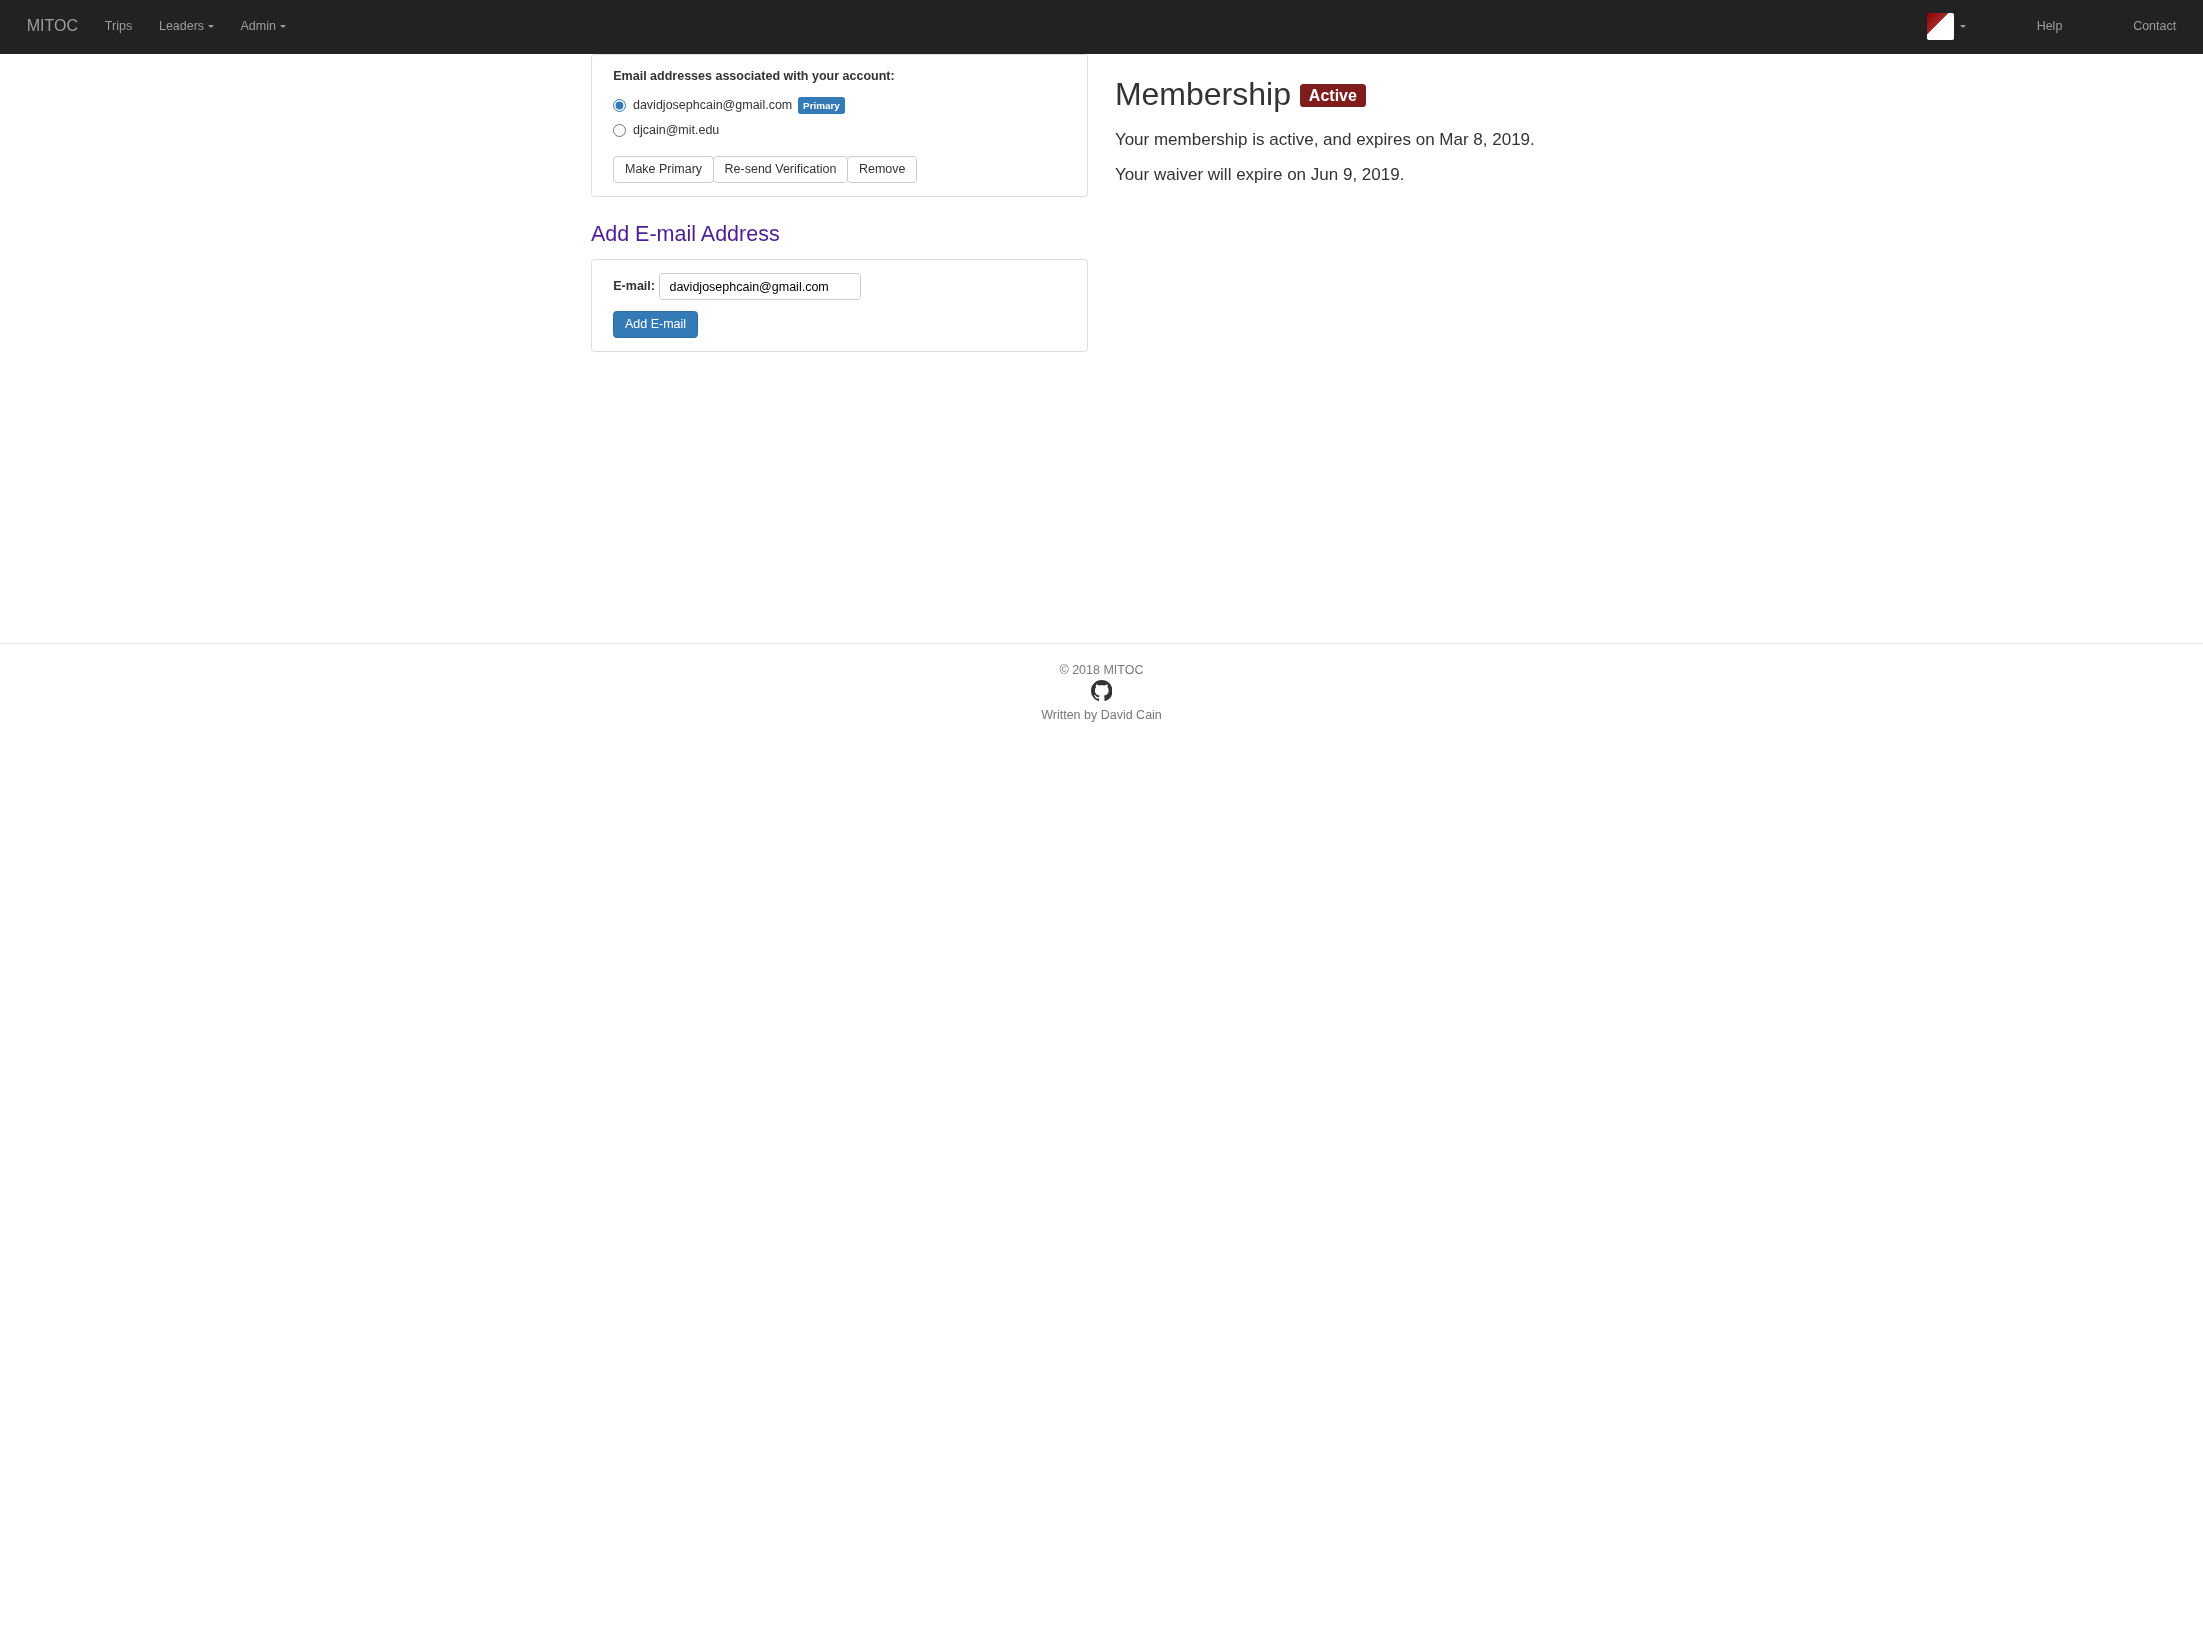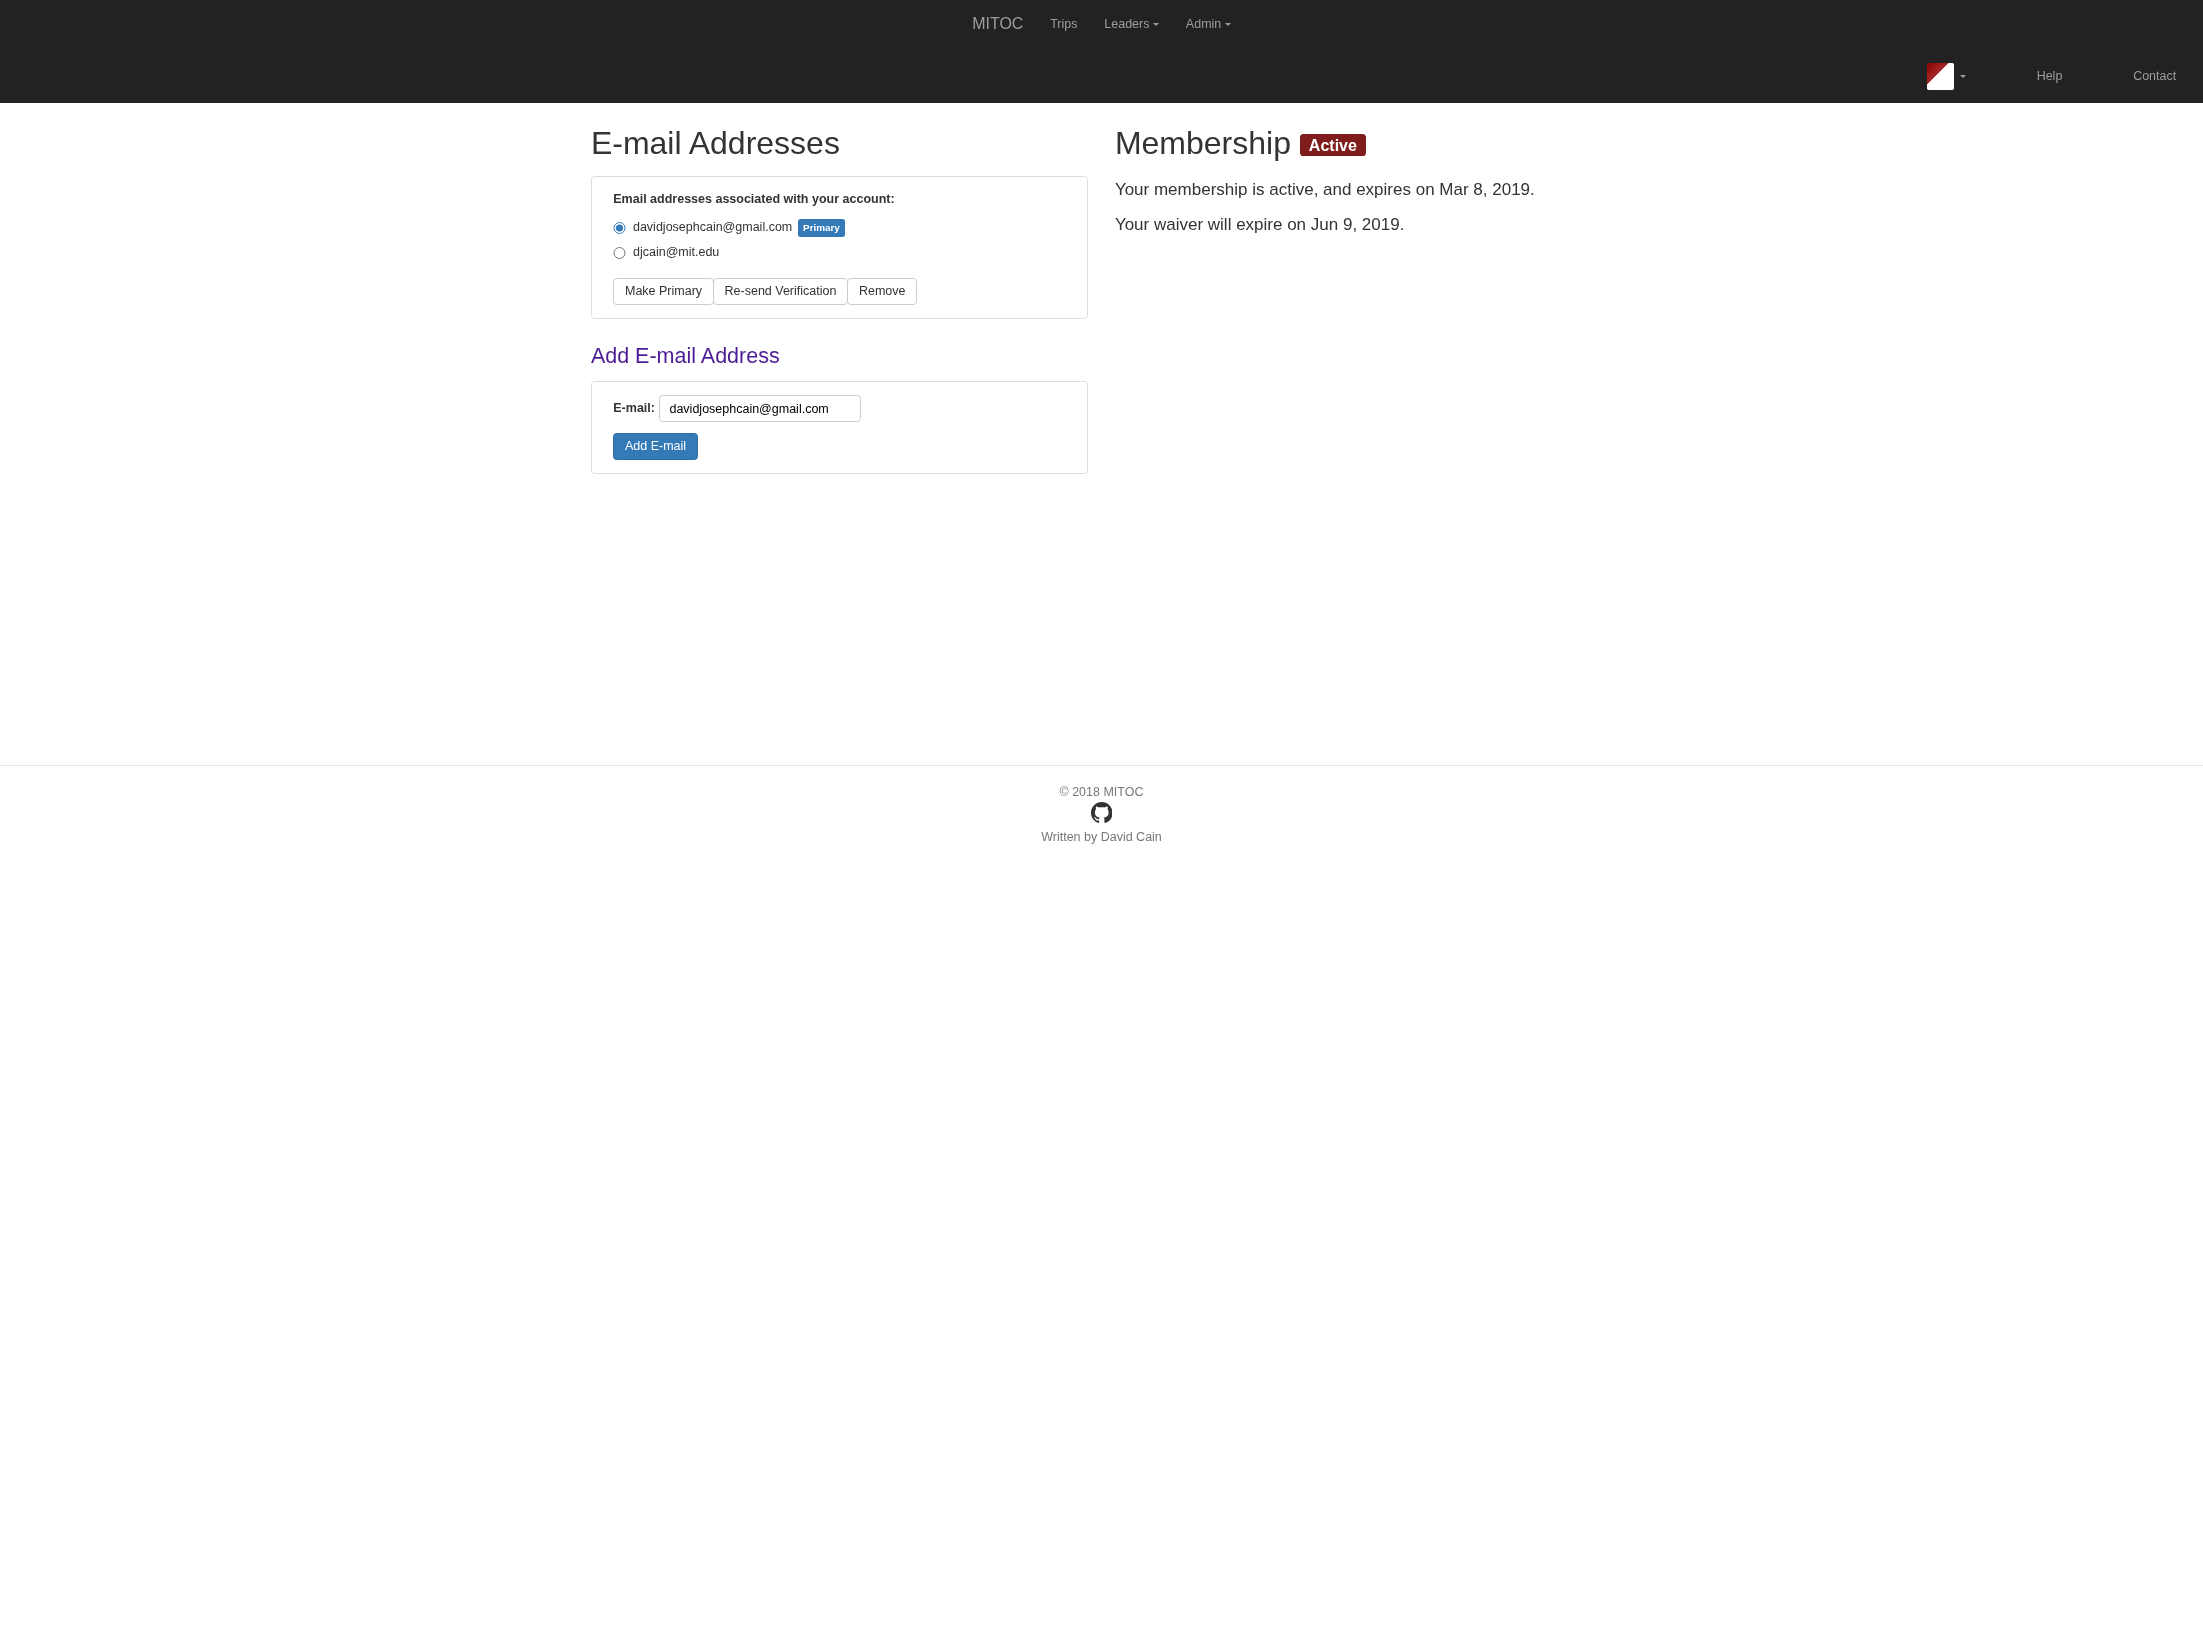--- a/index.html
+++ b/index.html
@@ -14,21 +14,20 @@
       color: #333;
       background-color: #fff;
     }
     .navbar {
       background-color: #222;
       border-color: #080808;
       min-height: 45px;
       display: flex;
       align-items: center;
       padding: 0 13.4px;
-      flex-direction: column;
     }
     .navbar-brand {
       color: #9d9d9d;
       font-size: 16px;
       padding: 13.4px;
       text-decoration: none;
       cursor: pointer;
     }
     .nav-left {
       display: flex;
@@ -241,21 +240,20 @@
       <span class="caret" style="margin-left:5.4px;"></span>
     </a>
     <a class="nav-item">Help</a>
     <a class="nav-item">Contact</a>
   </div>
 </nav>
 
 <div class="container">
   <div class="row">
     <div class="col">
-      <h1>E-mail Addresses</h1>
       <div class="panel">
         <div class="panel-body">
           <strong>Email addresses associated with your account:</strong>
           <div class="radio-item">
             <input type="radio" name="email" checked="" style="">
             <span>davidjosephcain@gmail.com</span>
             <span class="badge-primary">Primary</span>
           </div>
           <div class="radio-item">
             <input type="radio" name="email" style="">

